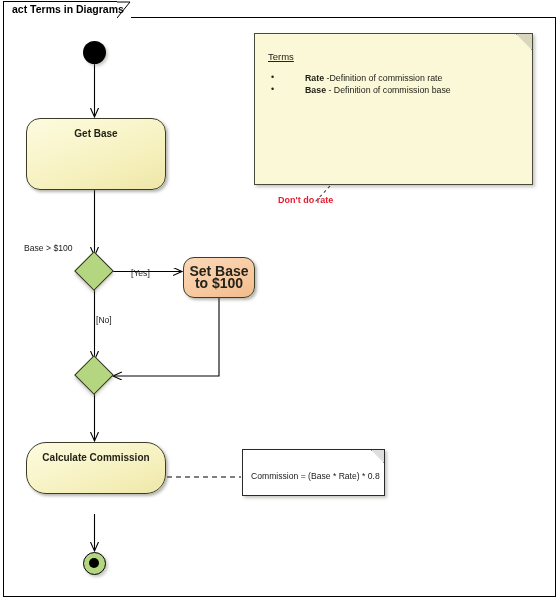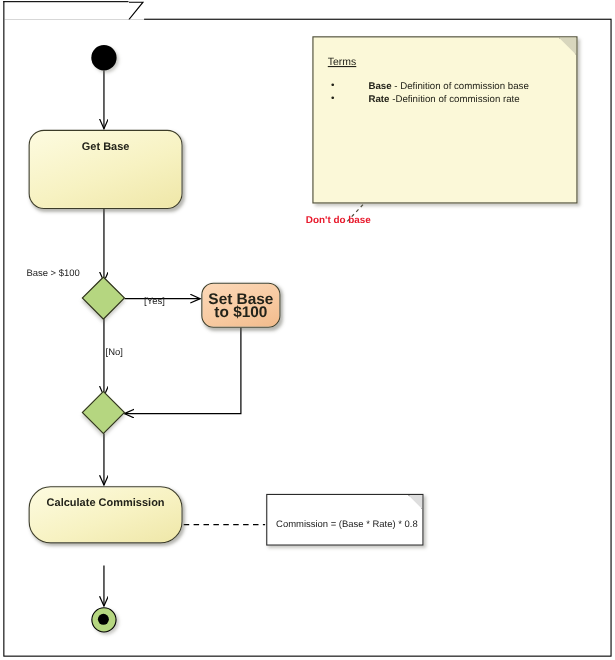--- a/index.html
+++ b/index.html
@@ -124,22 +124,22 @@
   #decision-1 { left: 80px; top: 257px; }
   #merge-1 { left: 80px; top: 361px; }
 
   
   .note {
     position: absolute;
     background: #fbf8d8;
     border: 1.2px solid #4a4a3a;
   }
   #note-terms {
-    left: 284px; top: 33px;
-    width: 241px; height: 152px;
+    left: 254px; top: 33px;
+    width: 279px; height: 152px;
     box-shadow: 2px 2px 3px rgba(110,110,100,0.4);
   }
   #note-terms .fold-tri {
     position: absolute; right: 0px; top: 0px;
     width: 16px; height: 16px;
     background: #d8d6bd;
     clip-path: polygon(0 0, 100% 100%, 100% 0);
     border-left: 1px solid #4a4a3a;
     border-bottom: 1px solid #4a4a3a;
   }
@@ -228,20 +228,21 @@
 <div id="canvas">
 
   <div class="frame-border"></div>
   <div class="frame-tab"></div>
   <div class="frame-tab-slant">
     <svg width="14" height="17" viewBox="0 0 14 17">
       <path d="M0,1 L13,1 L0,17" fill="#ffffff" stroke="none"></path>
       <path d="M0,1 L13,1 L0,17" fill="none" stroke="#000000" stroke-width="1"></path>
     </svg>
   </div>
+  <div class="frame-tab-label">act Terms in Diagrams</div>
 
   <svg class="overlay">
     <defs>
       <marker id="arrow" markerWidth="12" markerHeight="12" refX="9" refY="4" orient="auto" markerUnits="userSpaceOnUse">
         <path d="M0,0 L9,4 L0,8" fill="none" stroke="#000" stroke-width="1.1"></path>
       </marker>
     </defs>
 
     <line x1="94.5" y1="64" x2="94.5" y2="117" stroke="#000" stroke-width="1.1" marker-end="url(#arrow)"></line>
 
@@ -284,25 +285,25 @@
   </div>
 
   <div id="end-node">
     <div class="inner"></div>
   </div>
 
   <div class="note" id="note-terms">
     <div class="fold-tri"></div>
     <div class="title">Terms</div>
     <ul>
+      <li><b>Rate</b><span> -Definition of commission rate</span></li>
       <li><b>Base</b><span> - Definition of commission base</span></li>
-      <li><b>Rate</b><span> -Definition of commission rate</span></li>
     </ul>
   </div>
 
-  <div id="lbl-dont">Don't do base</div>
+  <div id="lbl-dont">Don't do rate</div>
 
   <div class="note" id="note-formula">
     <div class="fold-tri"></div>
     <div class="text">Commission = (Base * Rate) * 0.8</div>
   </div>
 
 </div>
 
 </body></html>

